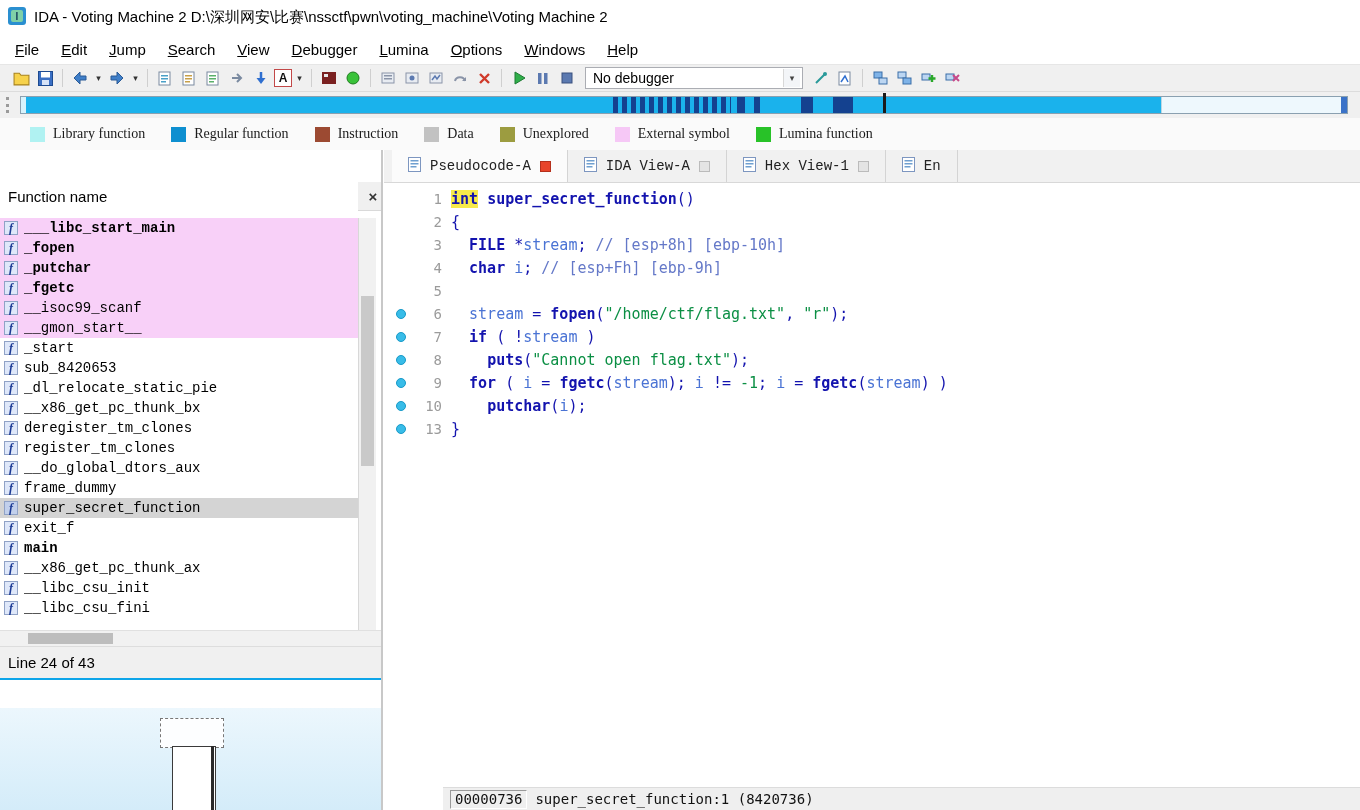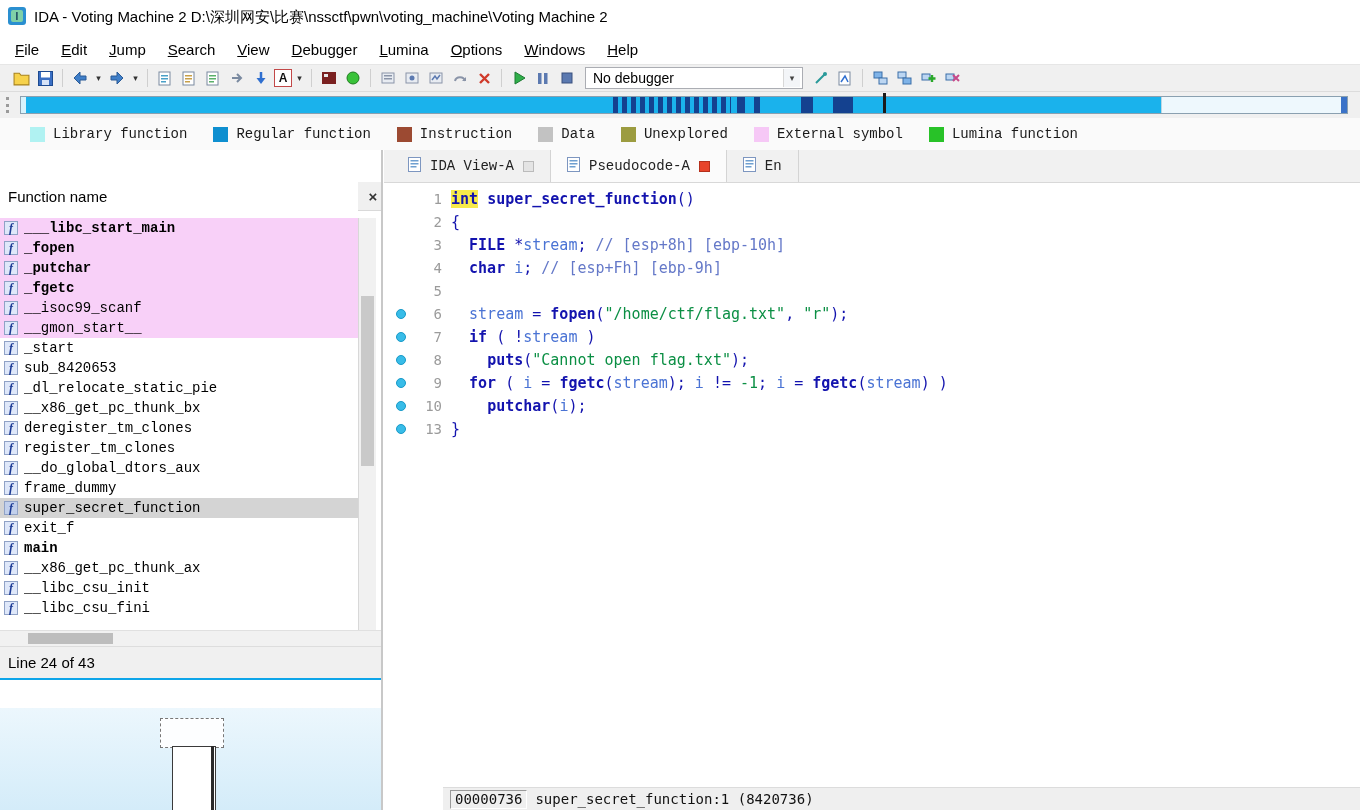--- a/index.html
+++ b/index.html
@@ -43,21 +43,21 @@
   #nb-b2{left:733px;width:6px;background:#14418f;}
   #nb-b3{left:780px;width:12px;background:#14418f;}
   #nb-b4{left:812px;width:20px;background:#14418f;}
   #nb-lightR{left:1140px;right:0;background:#eef8fd;border-left:1px solid #bcd6e2;}
   #nb-acc{left:1320px;width:6px;background:#3a72c8;}
   #nb-marker{position:absolute;left:862px;width:3px;top:-4px;bottom:0;background:#1a1a1a;}
 
   
   #legend{position:absolute;top:118px;left:0;right:0;height:32px;background:#fafafa;
     display:flex;align-items:center;gap:26px;padding-left:30px;
-    font-family:Liberation Mono, monospace;font-size:14px;color:#1a1a1a;}
+    font-family:Liberation Serif, serif;font-size:14px;color:#1a1a1a;}
   .lg-item{display:inline-flex;align-items:center;gap:8px;}
   .lg-swatch{width:15px;height:15px;display:inline-block;}
 
   
   #leftcol{position:absolute;top:150px;left:0;width:383px;bottom:0;background:#fff;
     border-right:2px solid #c8c8c8;box-sizing:border-box;}
   .panel-title{height:28px;background:#f0f0f0;border-bottom:1px solid #d9d9d9;
     display:flex;align-items:center;gap:8px;padding:0 0;font-size:15px;color:#000;margin-top:32px;}
   .pt-spacer{flex:1;}
   .wb{width:16px;height:14px;display:inline-flex;align-items:center;justify-content:center;color:#333;flex:none;}
@@ -496,38 +496,48 @@
     </div>
     <div id="go-content">
       <div id="go-frame"></div>
       <div id="go-node"></div>
       <div id="go-edge"></div>
     </div>
   </div>
 
   <div id="rightcol">
     <div id="tabbar">
+      <span class="tab active">
+        <span><svg width="13" height="15">
+              <rect x="0.5" y="0.5" width="12" height="14" fill="#fff" stroke="#7d96c0"></rect>
+              <rect x="2.5" y="3" width="8" height="1.5" fill="#6f9fd0"></rect>
+              <rect x="2.5" y="6" width="8" height="1.5" fill="#6f9fd0"></rect>
+              <rect x="2.5" y="9" width="6" height="1.5" fill="#6f9fd0"></rect>
+            </svg></span>
+        <span>Pseudocode-A</span>
+        <span class="tab-box"></span>
+      </span>
       <span class="tab">
         <span><svg width="13" height="15">
               <rect x="0.5" y="0.5" width="12" height="14" fill="#fff" stroke="#7d96c0"></rect>
               <rect x="2.5" y="3" width="8" height="1.5" fill="#6f9fd0"></rect>
               <rect x="2.5" y="6" width="8" height="1.5" fill="#6f9fd0"></rect>
               <rect x="2.5" y="9" width="6" height="1.5" fill="#6f9fd0"></rect>
             </svg></span>
         <span>IDA View-A</span>
         <span class="tab-box"></span>
       </span>
-      <span class="tab active">
+      <span class="tab">
         <span><svg width="13" height="15">
               <rect x="0.5" y="0.5" width="12" height="14" fill="#fff" stroke="#7d96c0"></rect>
               <rect x="2.5" y="3" width="8" height="1.5" fill="#6f9fd0"></rect>
               <rect x="2.5" y="6" width="8" height="1.5" fill="#6f9fd0"></rect>
               <rect x="2.5" y="9" width="6" height="1.5" fill="#6f9fd0"></rect>
             </svg></span>
-        <span>Pseudocode-A</span>
+        <span>Hex View-1</span>
         <span class="tab-box"></span>
       </span>
       <span class="tab">
         <span><svg width="13" height="15">
               <rect x="0.5" y="0.5" width="12" height="14" fill="#fff" stroke="#7d96c0"></rect>
               <rect x="2.5" y="3" width="8" height="1.5" fill="#6f9fd0"></rect>
               <rect x="2.5" y="6" width="8" height="1.5" fill="#6f9fd0"></rect>
               <rect x="2.5" y="9" width="6" height="1.5" fill="#6f9fd0"></rect>
             </svg></span>
         <span>En</span>

